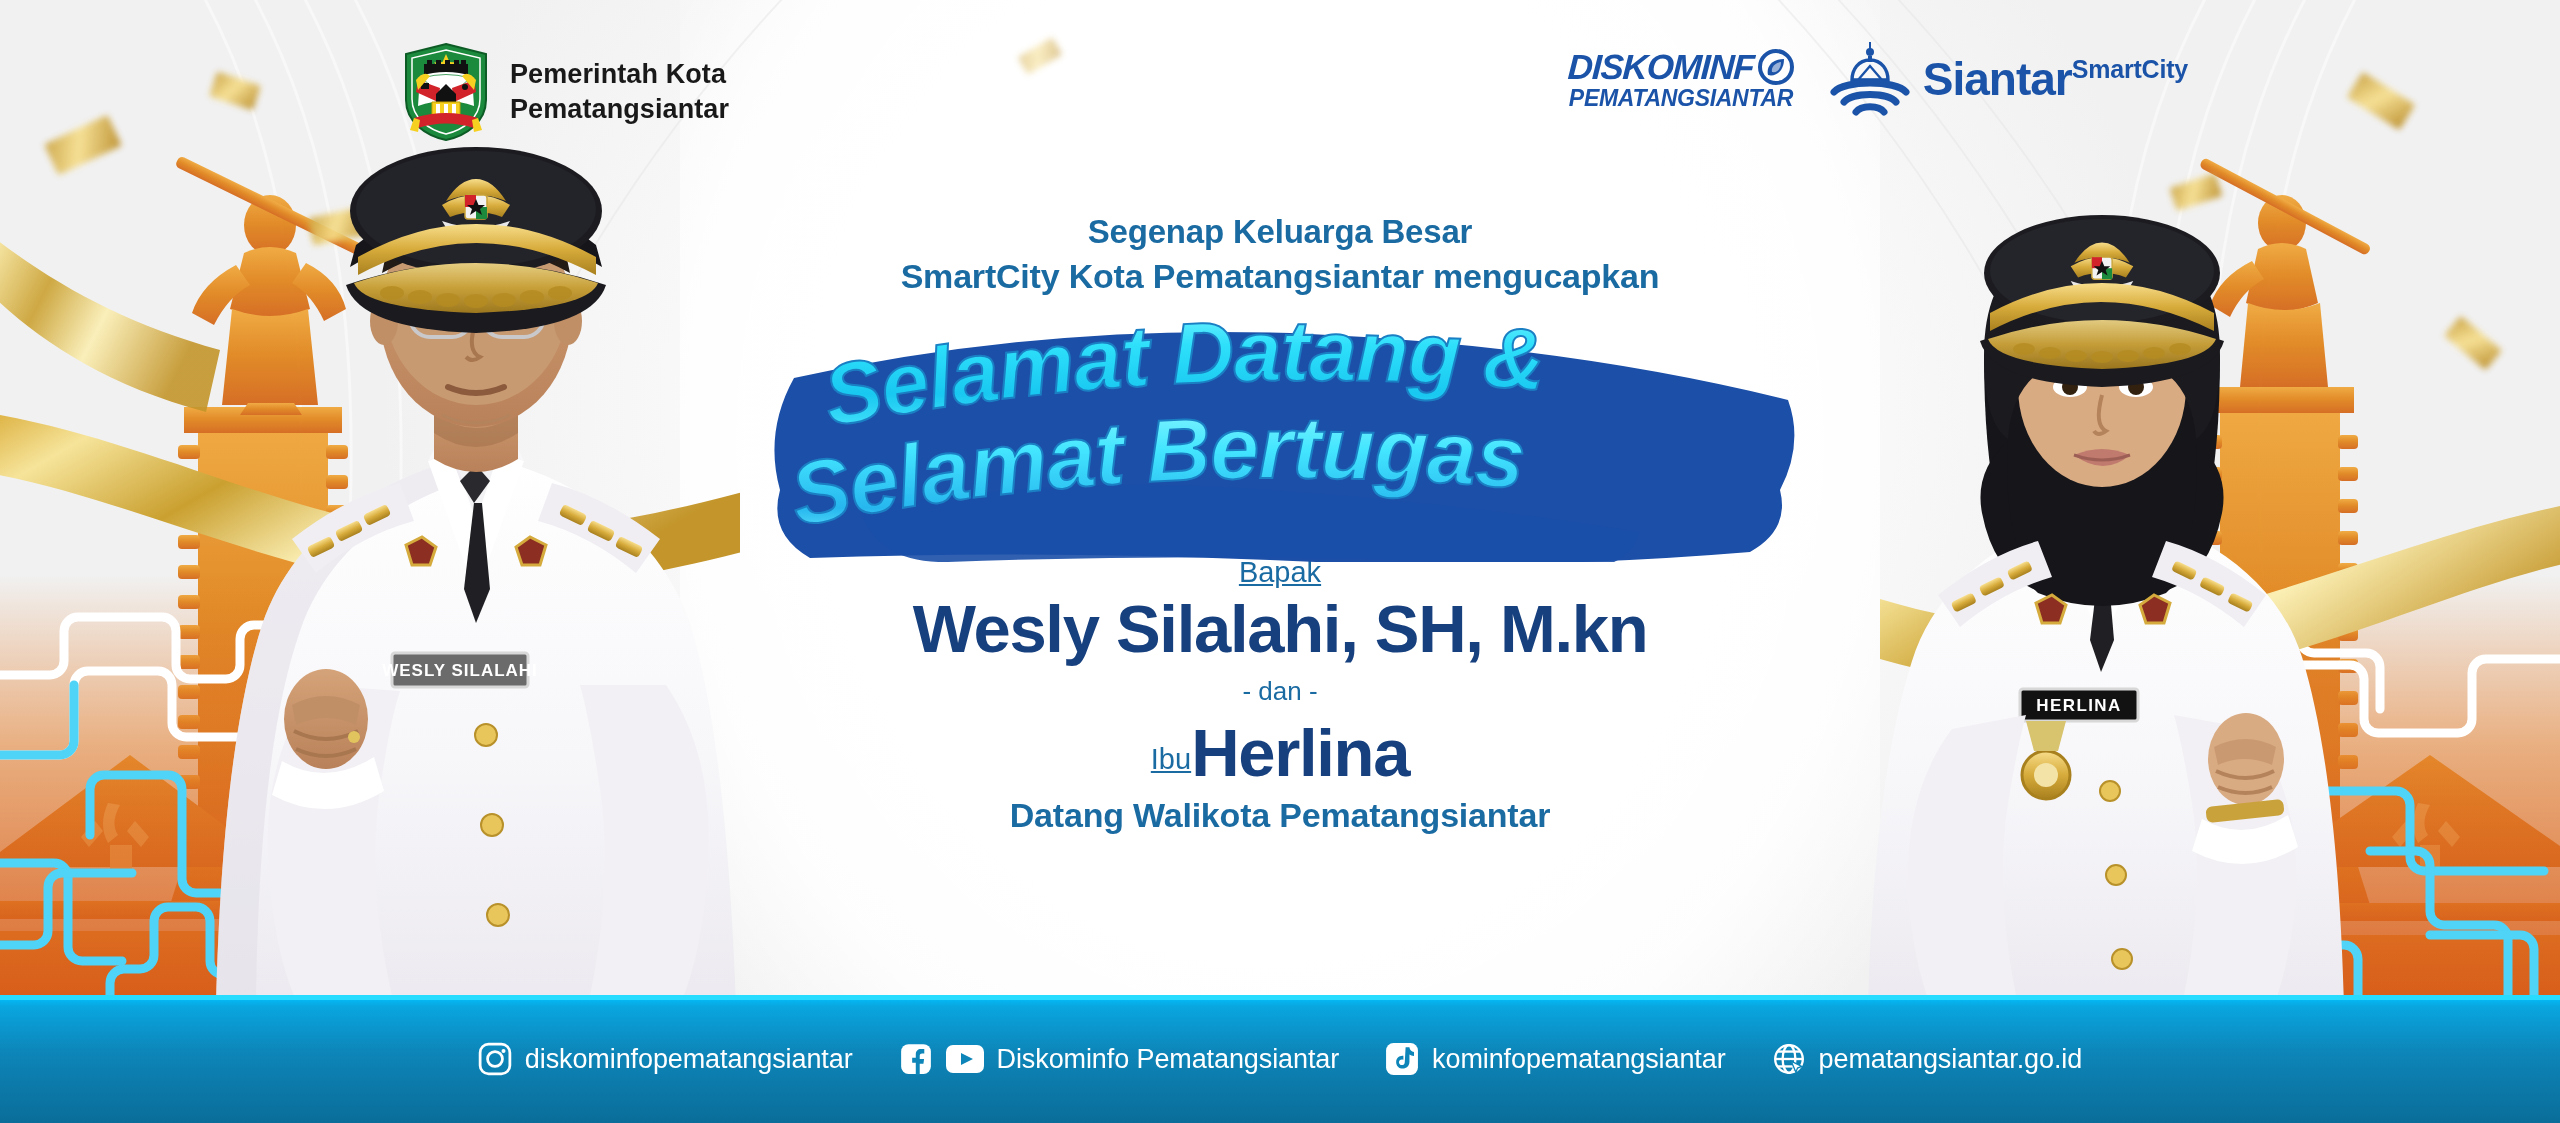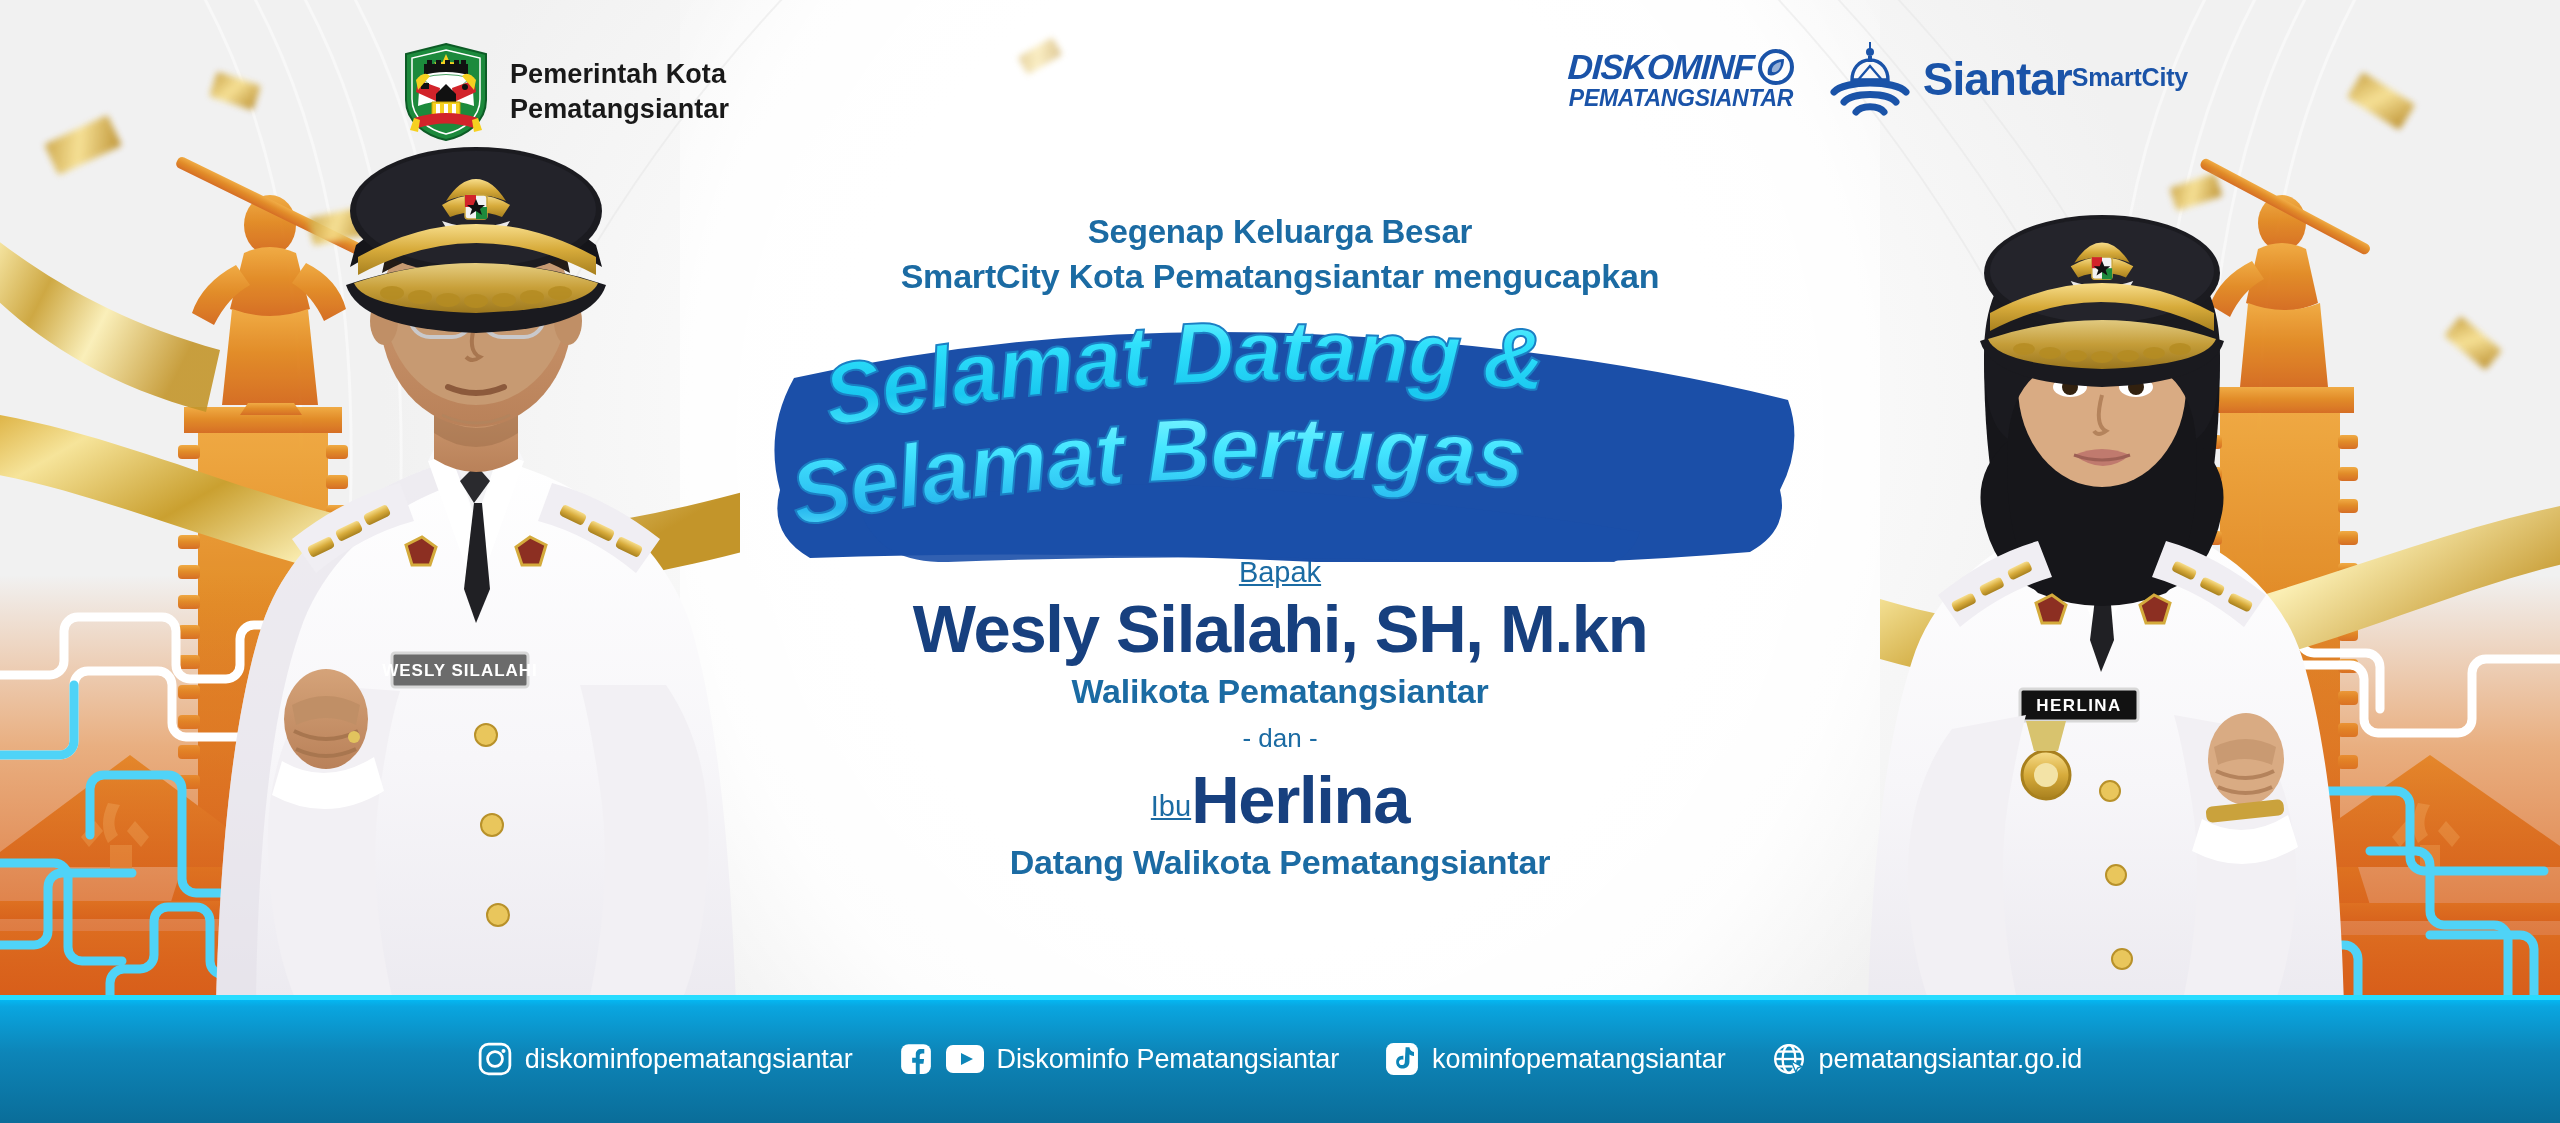--- a/index.html
+++ b/index.html
@@ -51,21 +51,21 @@
   .brand-logos{ position:absolute; right:372px; top:40px; display:flex; align-items:center; gap:34px; }
   .diskominfo{ display:flex; flex-direction:column; align-items:center; line-height:1; }
   .dk-row1{ display:flex; align-items:center; gap:4px; }
   .dk-top{ font-size:35px; font-weight:900; color:#1a53a8; letter-spacing:-1.2px;
            font-style:italic; transform:skewX(-3deg); }
   .dk-bot{ font-size:23px; font-weight:900; color:#1a53a8; letter-spacing:-.3px;
            font-style:italic; margin-top:2px; }
   .siantar{ display:flex; align-items:center; gap:11px; }
   .si-text{ display:flex; flex-direction:row; line-height:1; }
   .si-main{ font-size:46px; font-weight:800; color:#1a53a8; letter-spacing:-1px; }
-  .si-sub{ font-size:25px; font-weight:700; color:#1a53a8; letter-spacing:-.2px; margin-top:9px; }
+  .si-sub{ font-size:25px; font-weight:700; color:#1a53a8; letter-spacing:-.2px; margin-top:1px; }
 
   
   .center{ position:absolute; left:50%; transform:translateX(-50%); top:210px;
            width:1300px; text-align:center; z-index:14; }
   .greet{ color:#1b6ba3; font-size:33px; font-weight:700; line-height:1.34;
           letter-spacing:-.2px; }
   .greet .l2{ font-size:34px; }
 
   .headline{ position:relative; margin-top:14px; height:248px; }
   .hl-svg{ position:absolute; left:50%; top:0; transform:translateX(-50%); }
@@ -649,21 +649,20 @@
 
         <text font-family="Liberation Sans, sans-serif" font-size="88" font-weight="800" font-style="italic" fill="url(#cyg2)" stroke="#1b7fc4" stroke-width="2" letter-spacing="-1">
           <textPath href="#arc2" startOffset="2%">Selamat Bertugas</textPath>
         </text>
       </svg>
     </div>
 
     <div class="names">
       <div class="pfx">Bapak</div>
       <div class="bigname">Wesly Silalahi, SH, M.kn</div>
-      <div class="role">Walikota Pematangsiantar</div>
 
       <div class="dan">- dan -</div>
 
       <div class="nmrow">
         <span class="pfx">Ibu</span>
         <span class="bigname">Herlina</span>
       </div>
       <div class="role">Datang Walikota Pematangsiantar</div>
     </div>
   </div>

